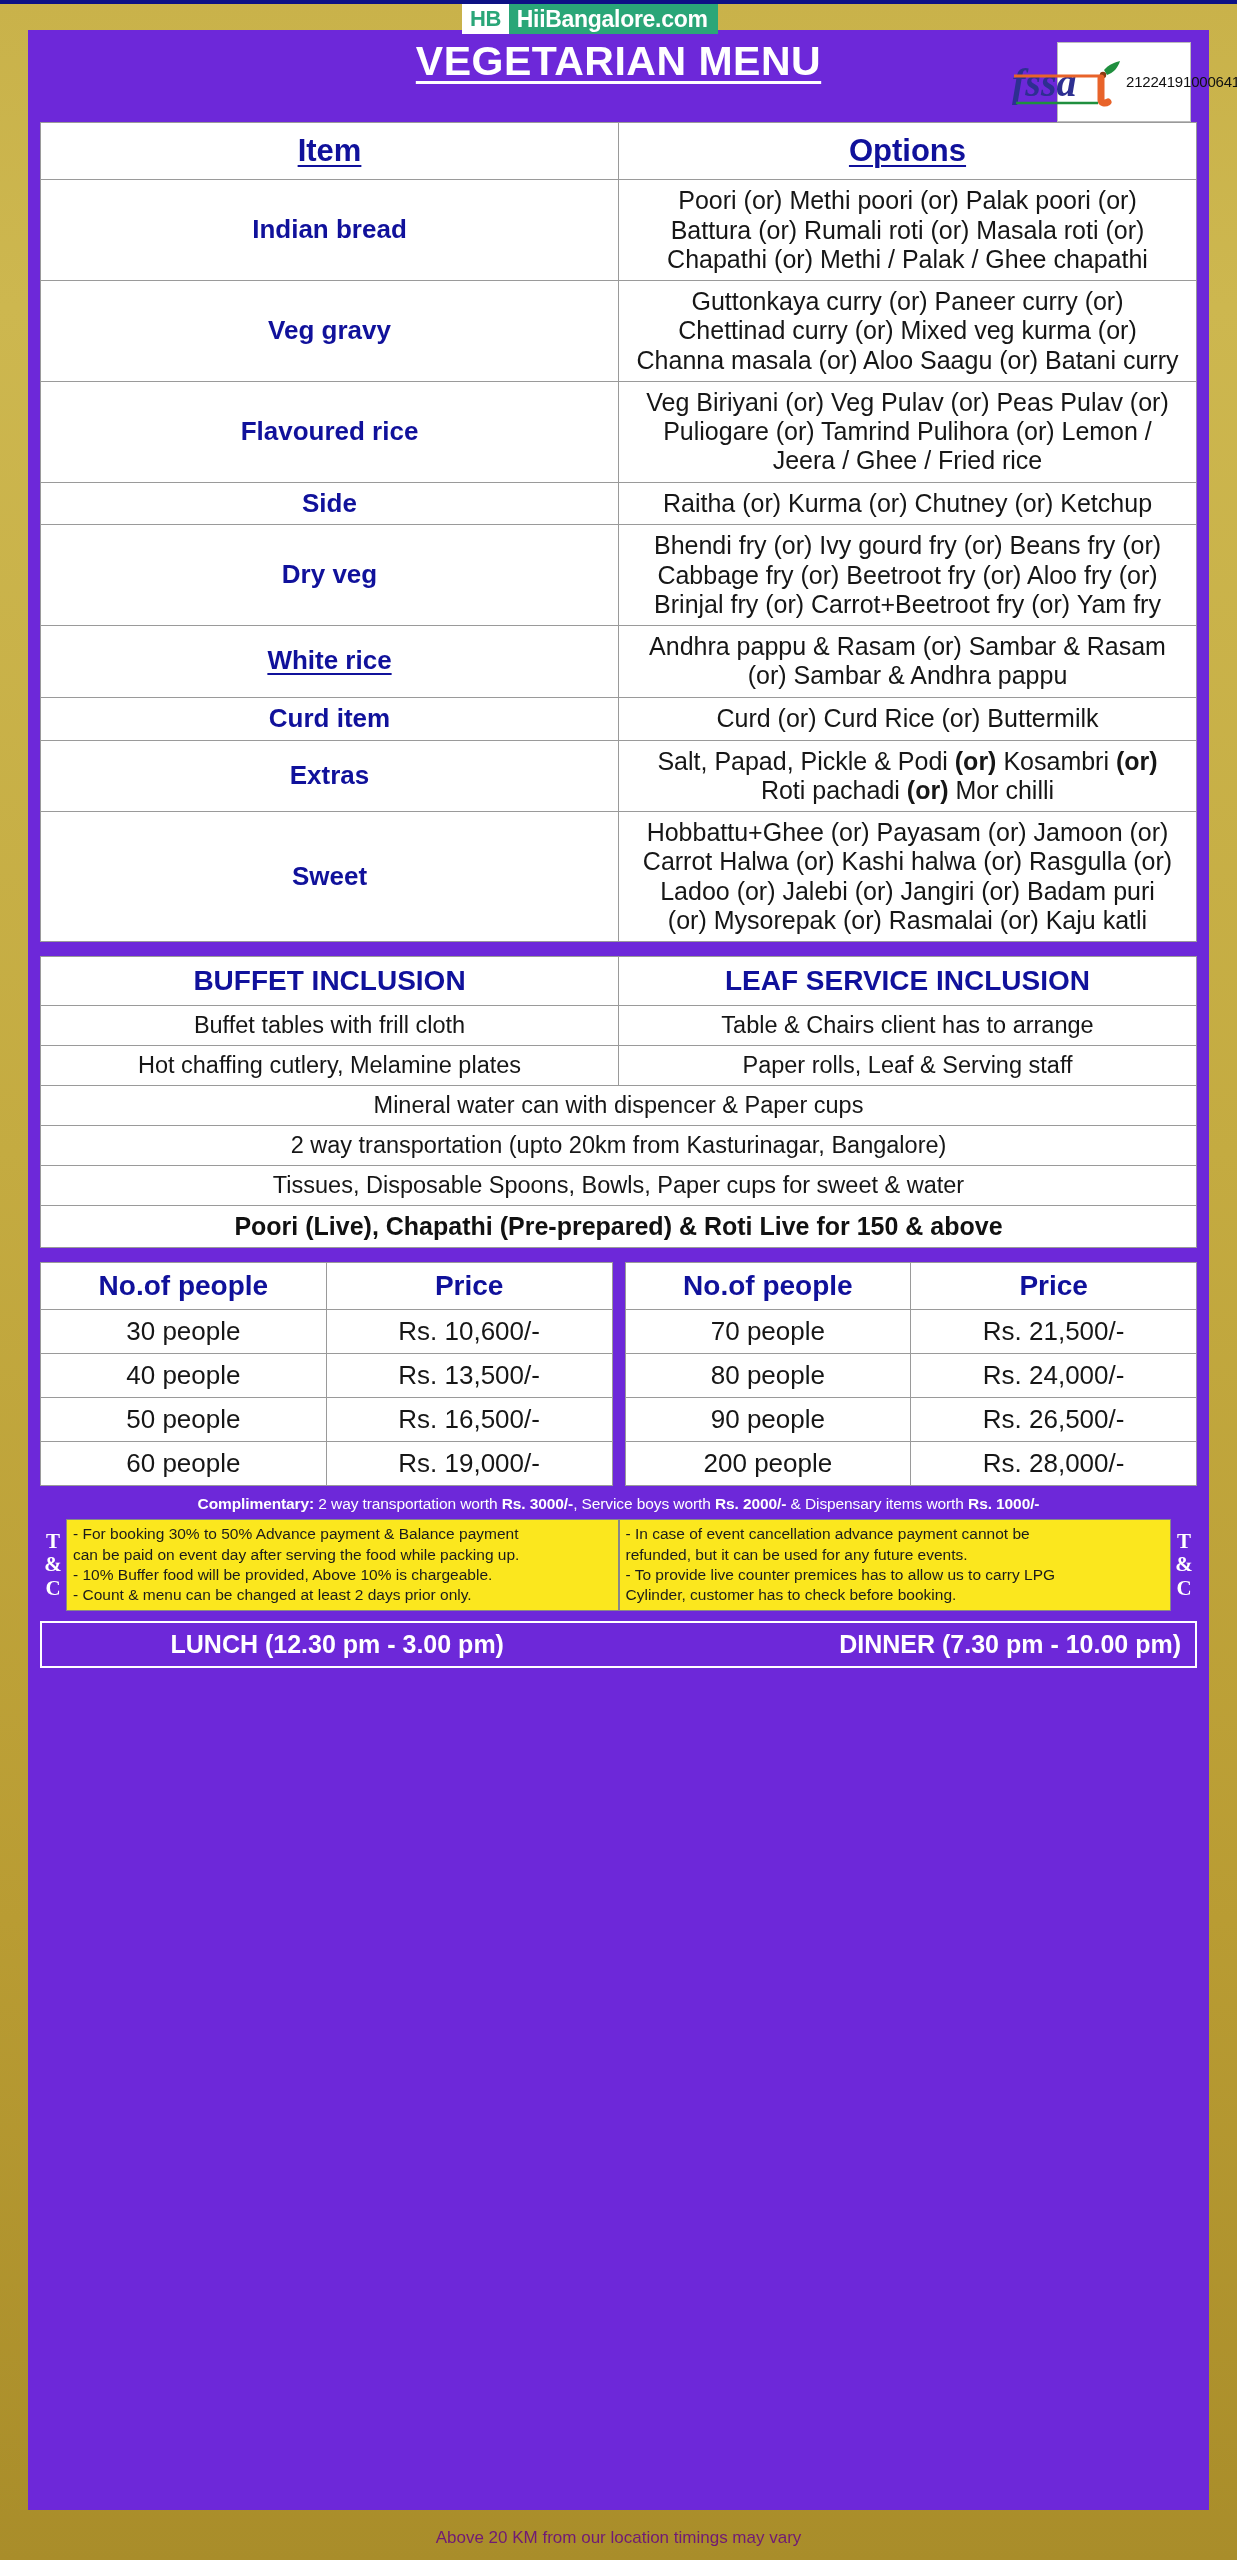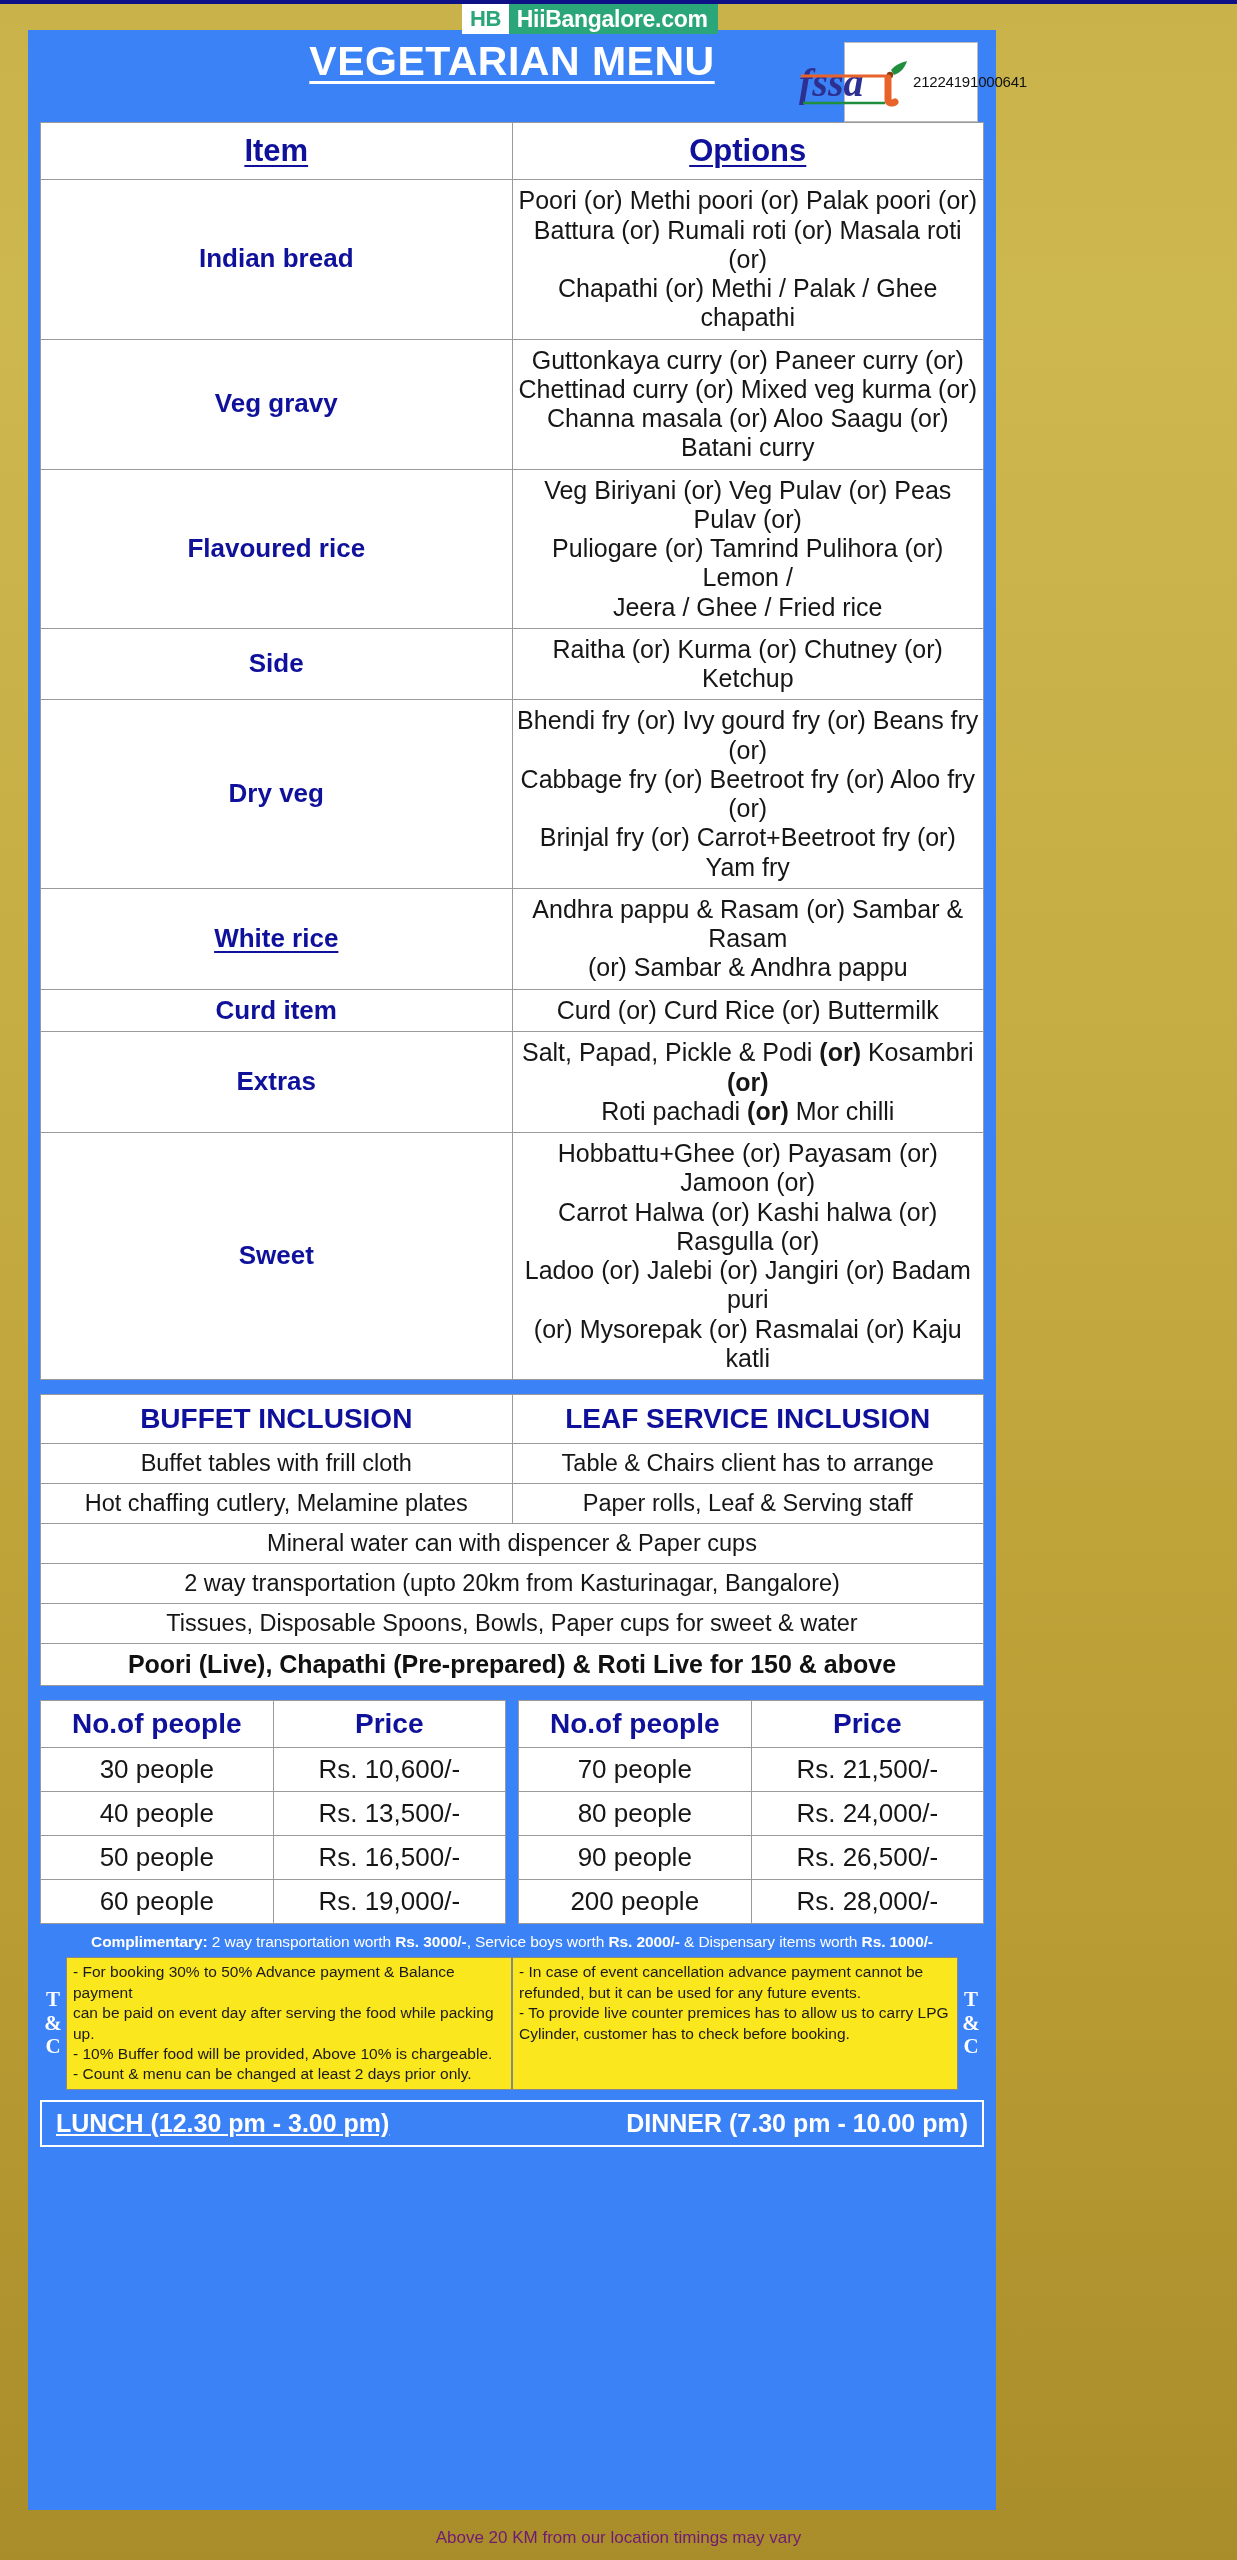--- a/index.html
+++ b/index.html
@@ -33,22 +33,22 @@
   .brand-name {
     background: #2aa678; color: #ffffff;
     font-weight: bold; font-size: 23px;
     display: flex; align-items: center; padding: 0 10px 0 8px;
     letter-spacing: -0.3px;
   }
   
   .poster {
     position: absolute;
     top: 30px; left: 28px;
-    width: 968px; height: 2480px;
-    background: #3b82f6;
+    width: 1181px; height: 2480px;
+    background: #6d28d9;
     padding: 0;
   }
   
   .hdr {
     position: relative;
     height: 92px;
     padding-top: 10px;
   }
   .hdr-title {
     color: #ffffff;
@@ -210,21 +210,21 @@
     margin: 10px 12px 0 12px;
     border: 2px solid #ffffff;
     display: flex;
     align-items: center;
     padding: 7px 14px;
   }
   .timing-l, .timing-r {
     color: #ffffff; font-weight: bold; font-size: 25px;
     flex: 1 1 0;
   }
-  .timing-l { text-align: left; text-decoration: underline; }
+  .timing-l { text-align: center; }
   .timing-r { text-align: right; }
   .footnote {
     position: absolute;
     bottom: 12px; left: 0; width: 1237px;
     text-align: center;
     color: #701a75;
     font-size: 17px;
   }
 </style>
 </head>

